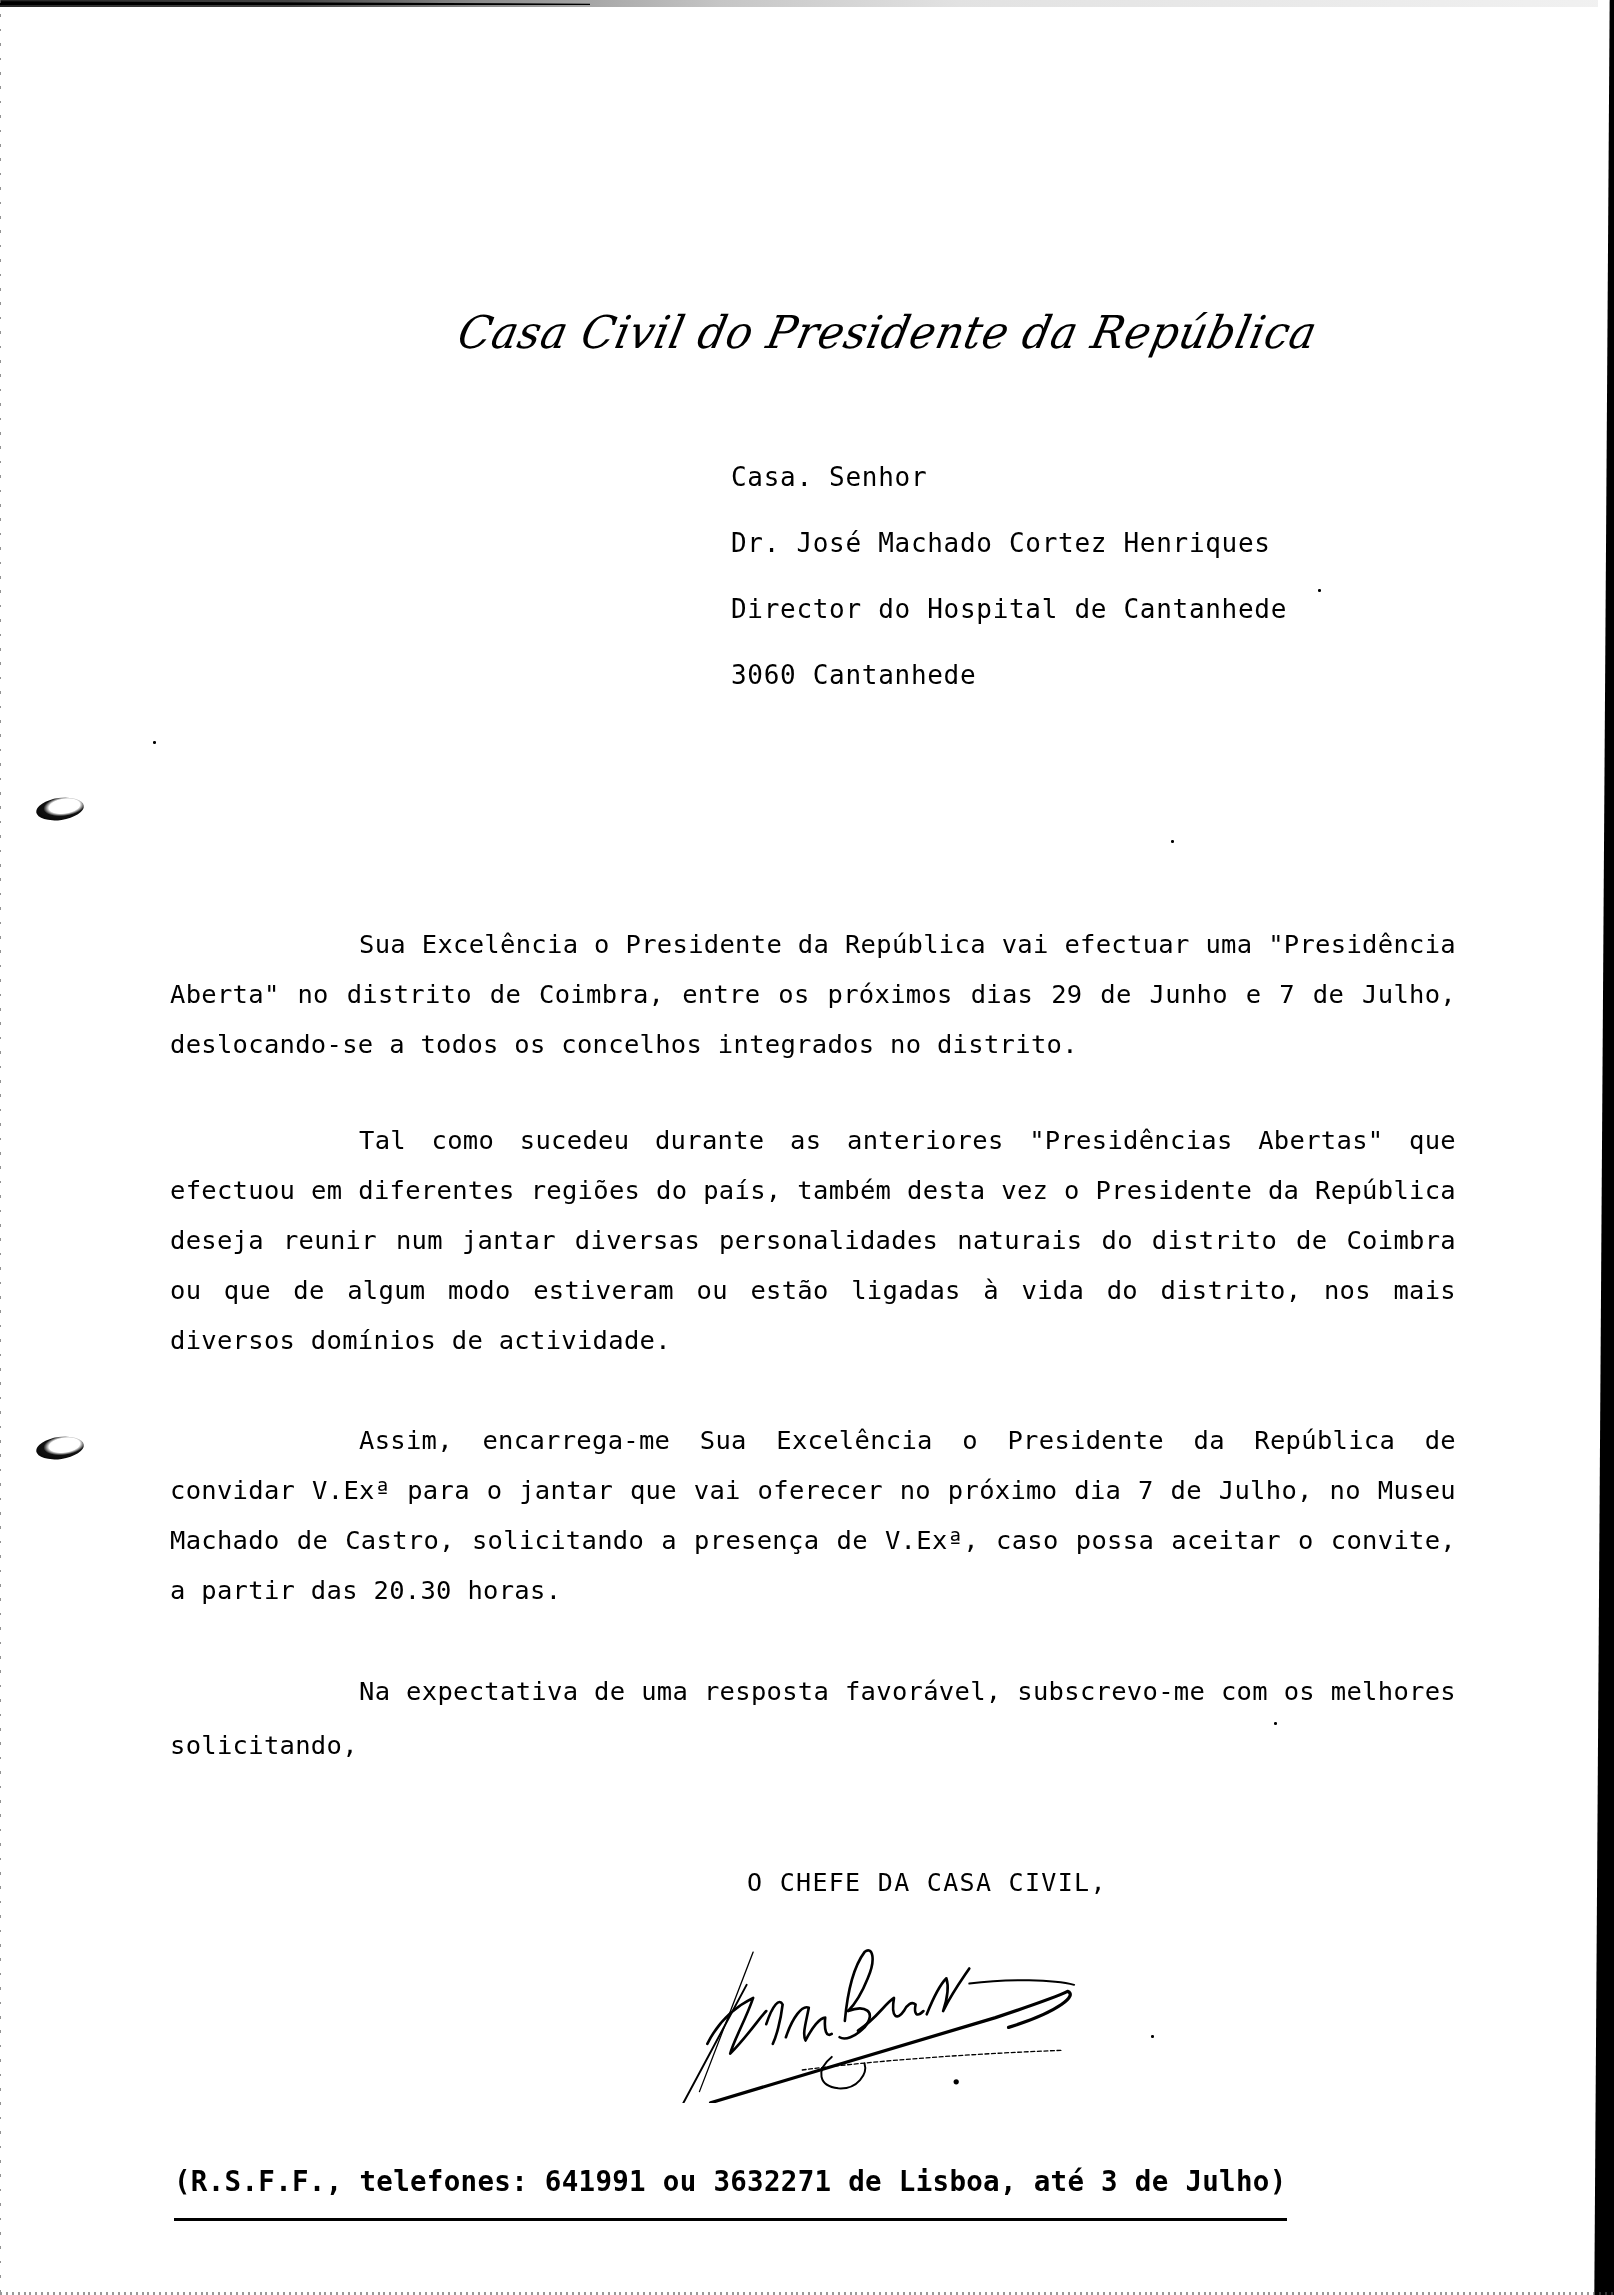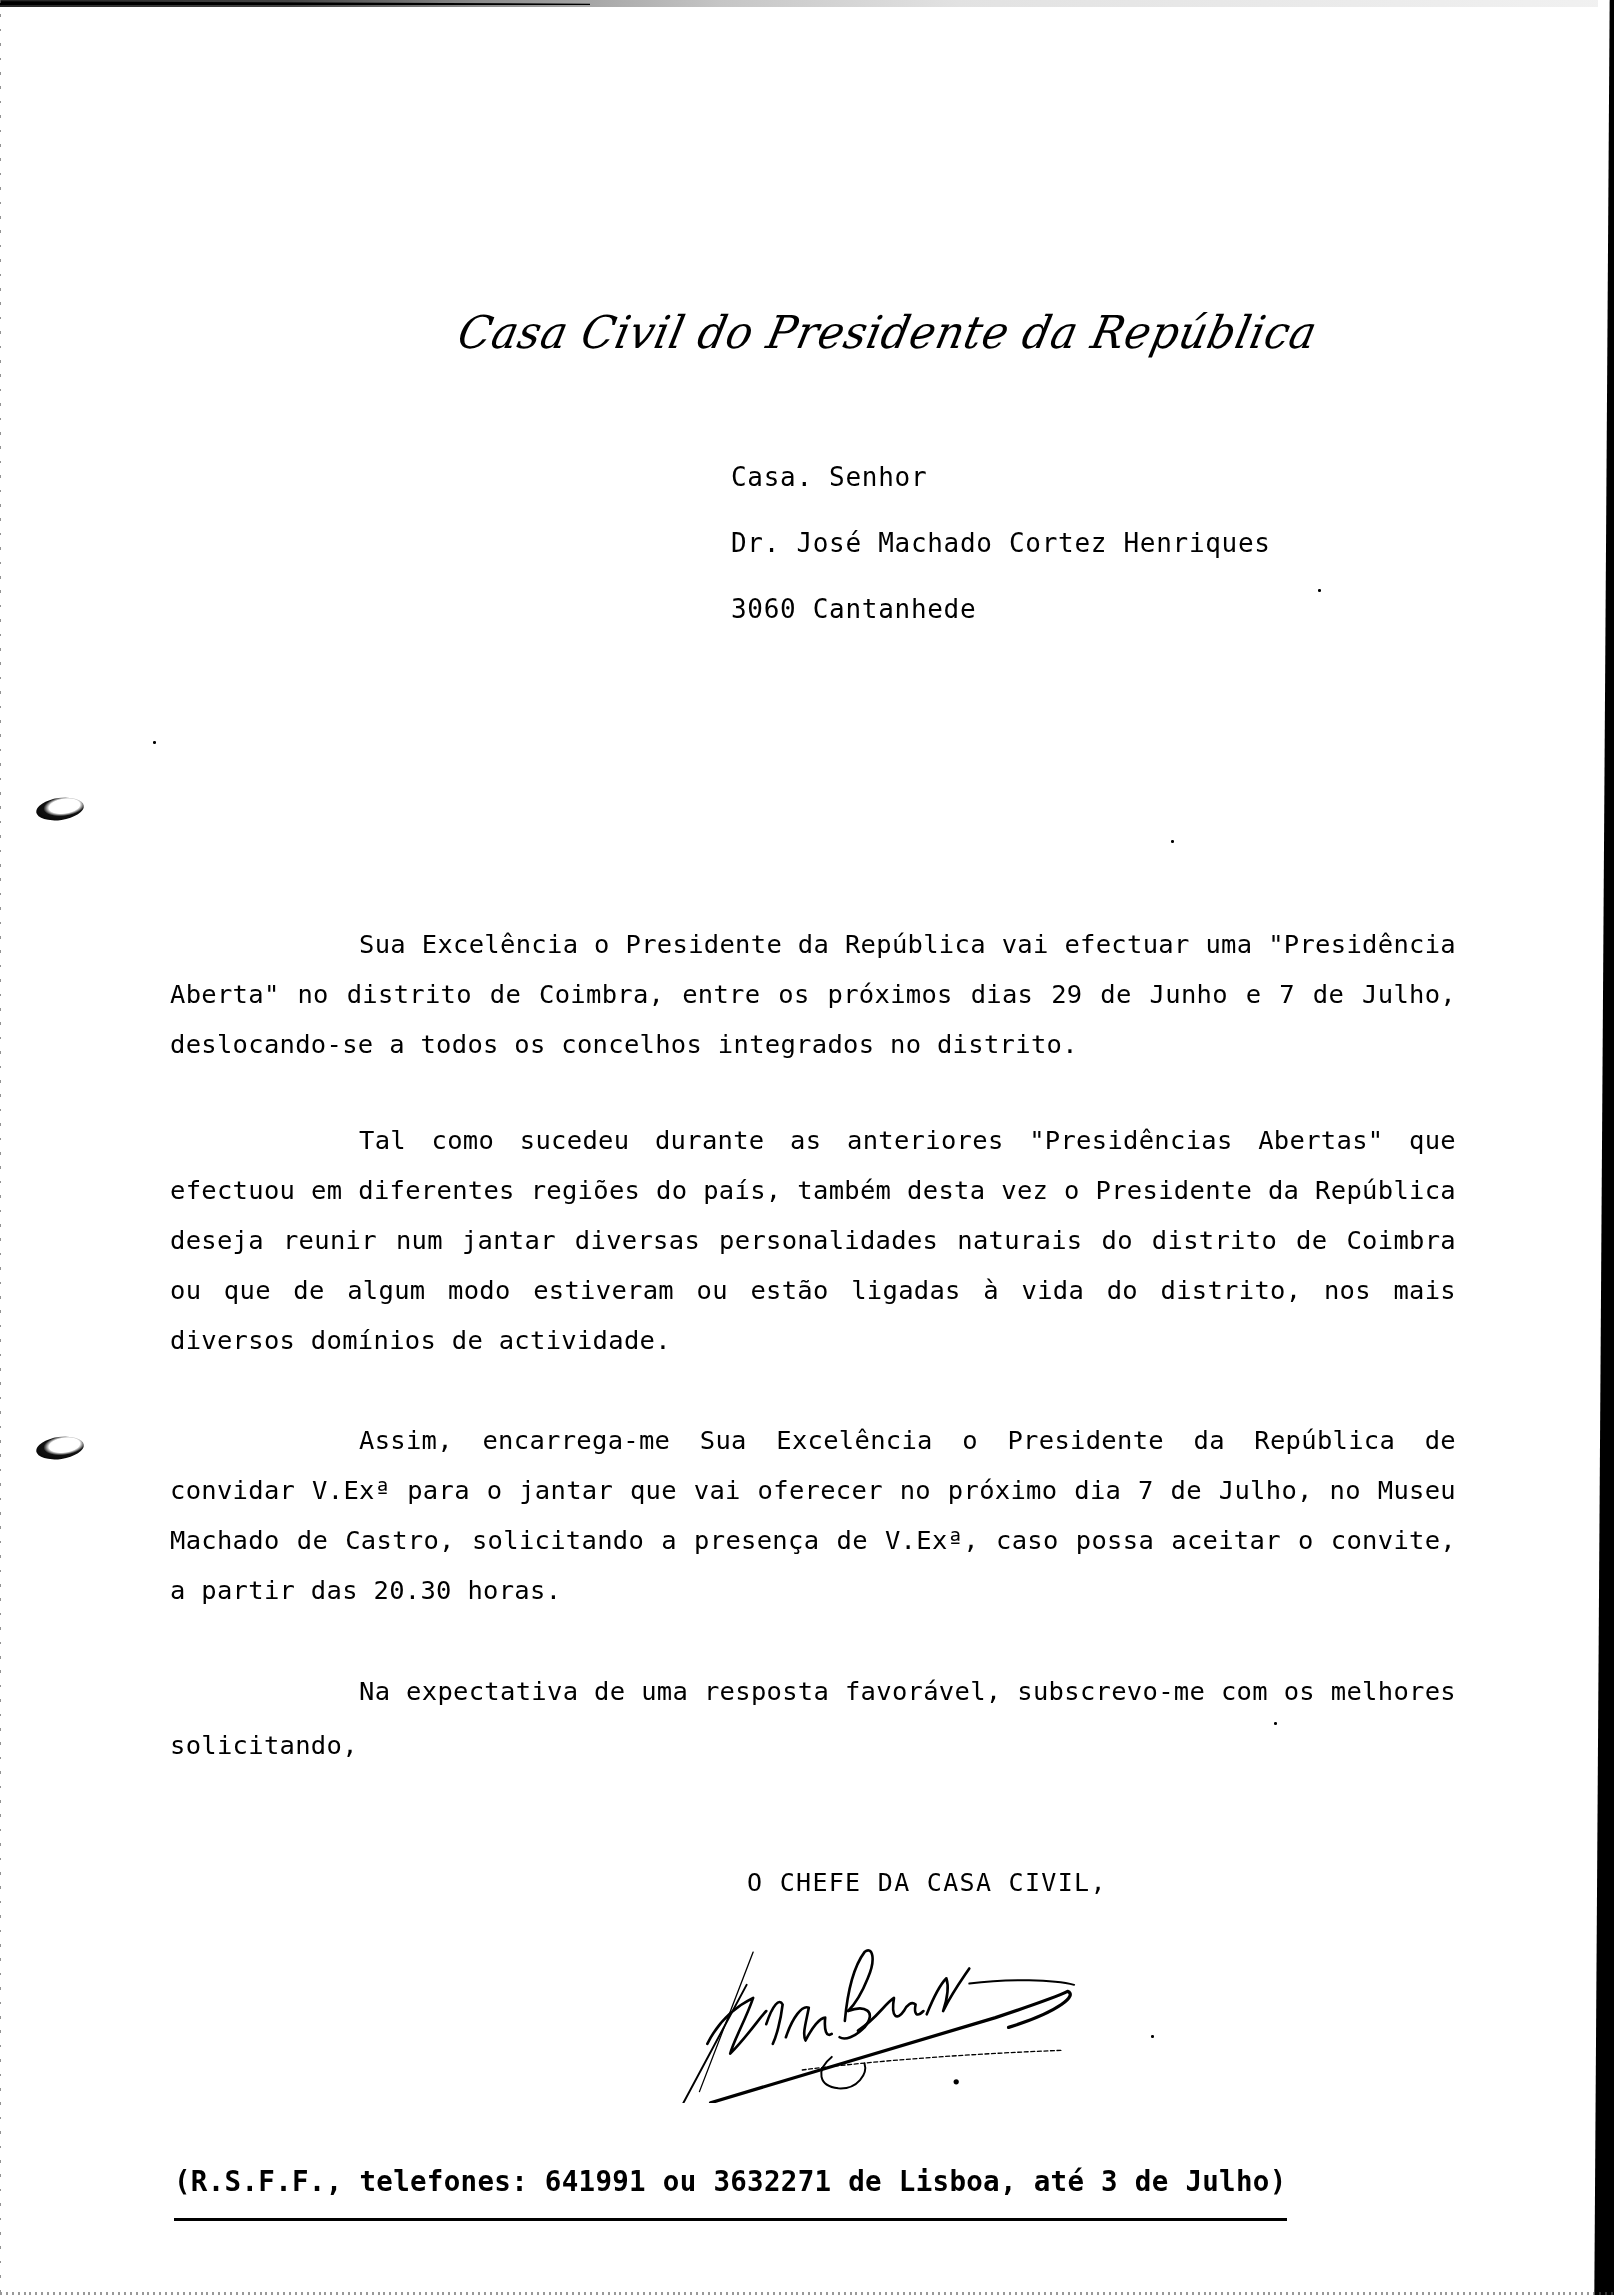--- a/index.html
+++ b/index.html
@@ -164,20 +164,21 @@
   <div class="scan-bottom"></div>
 
   <div class="punch-hole top"></div>
   <div class="punch-hole bottom"></div>
 
   <div class="letterhead">Casa Civil do Presidente da República</div>
 
   <div class="address">
     <div>Casa. Senhor</div>
     <div>Dr. José Machado Cortez Henriques</div>
+    <div>Director do Hospital de Cantanhede</div>
     <div>3060 Cantanhede</div>
   </div>
 
   <p class="body-text p1" style="margin:0">Sua Excelência o Presidente da República vai efectuar uma "Presidência Aberta" no distrito de Coimbra, entre os próximos dias 29 de Junho e 7 de Julho, deslocando-se a todos os concelhos integrados no distrito.</p>
   <p class="body-text p2" style="margin:0">Tal como sucedeu durante as anteriores "Presidências Abertas" que efectuou em diferentes regiões do país, também desta vez o Presidente da República deseja reunir num jantar diversas personalidades naturais do distrito de Coimbra ou que de algum modo estiveram ou estão ligadas à vida do distrito, nos mais diversos domínios de actividade.</p>
   <p class="body-text p3" style="margin:0">Assim, encarrega-me Sua Excelência o Presidente da República de convidar V.Exª para o jantar que vai oferecer no próximo dia 7 de Julho, no Museu Machado de Castro, solicitando a presença de V.Exª, caso possa aceitar o convite, a partir das 20.30 horas.</p>
   <p class="body-text p4" style="margin:0">Na expectativa de uma resposta favorável, subscrevo-me com os melhores solicitando,</p>
 
   <div class="sign-off">O CHEFE DA CASA CIVIL,</div>
 

